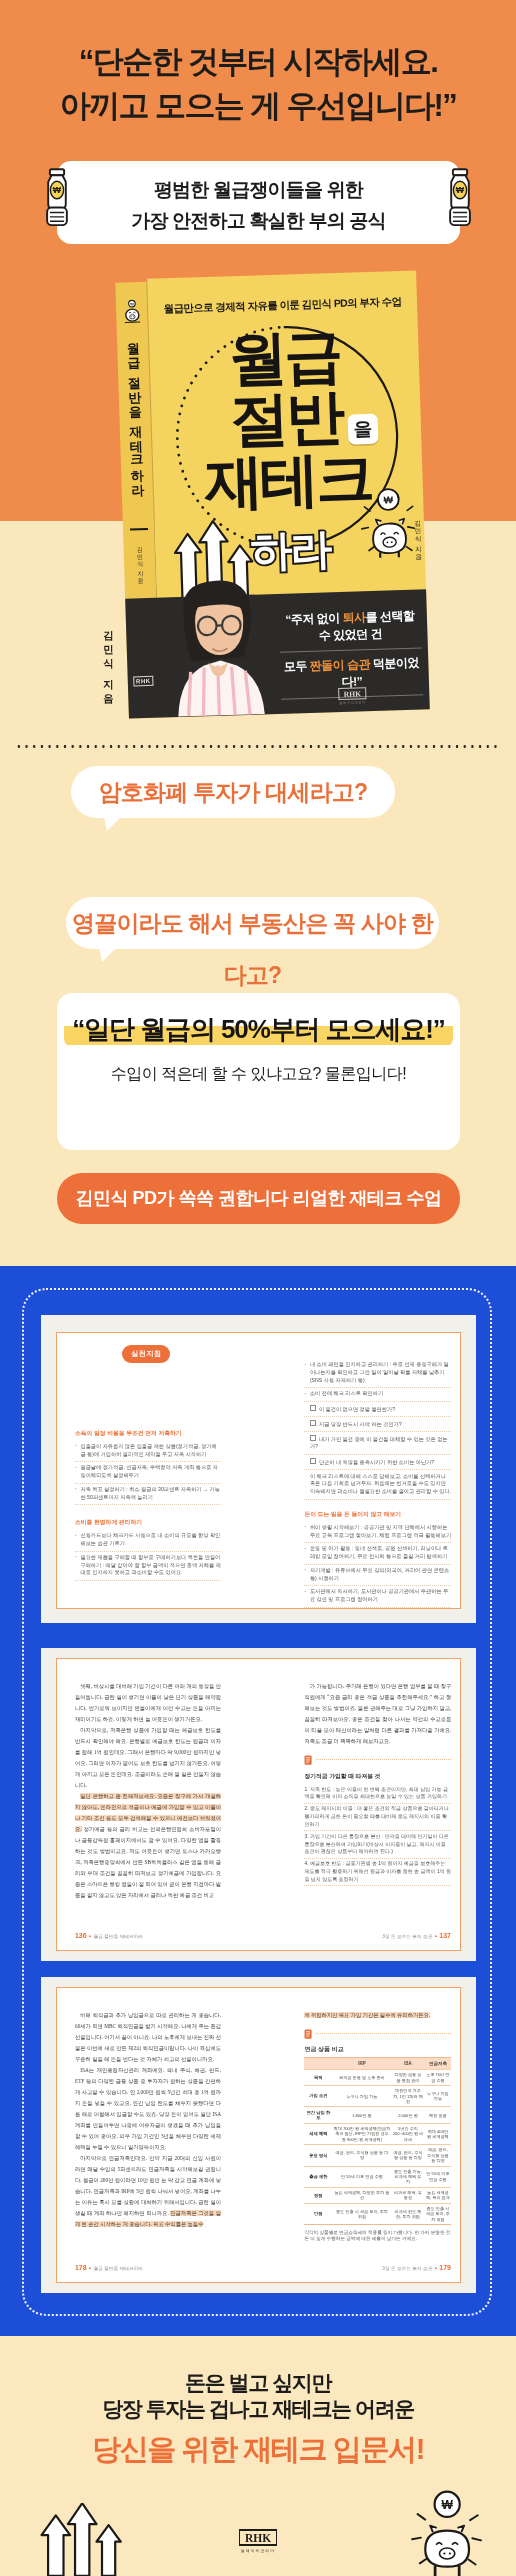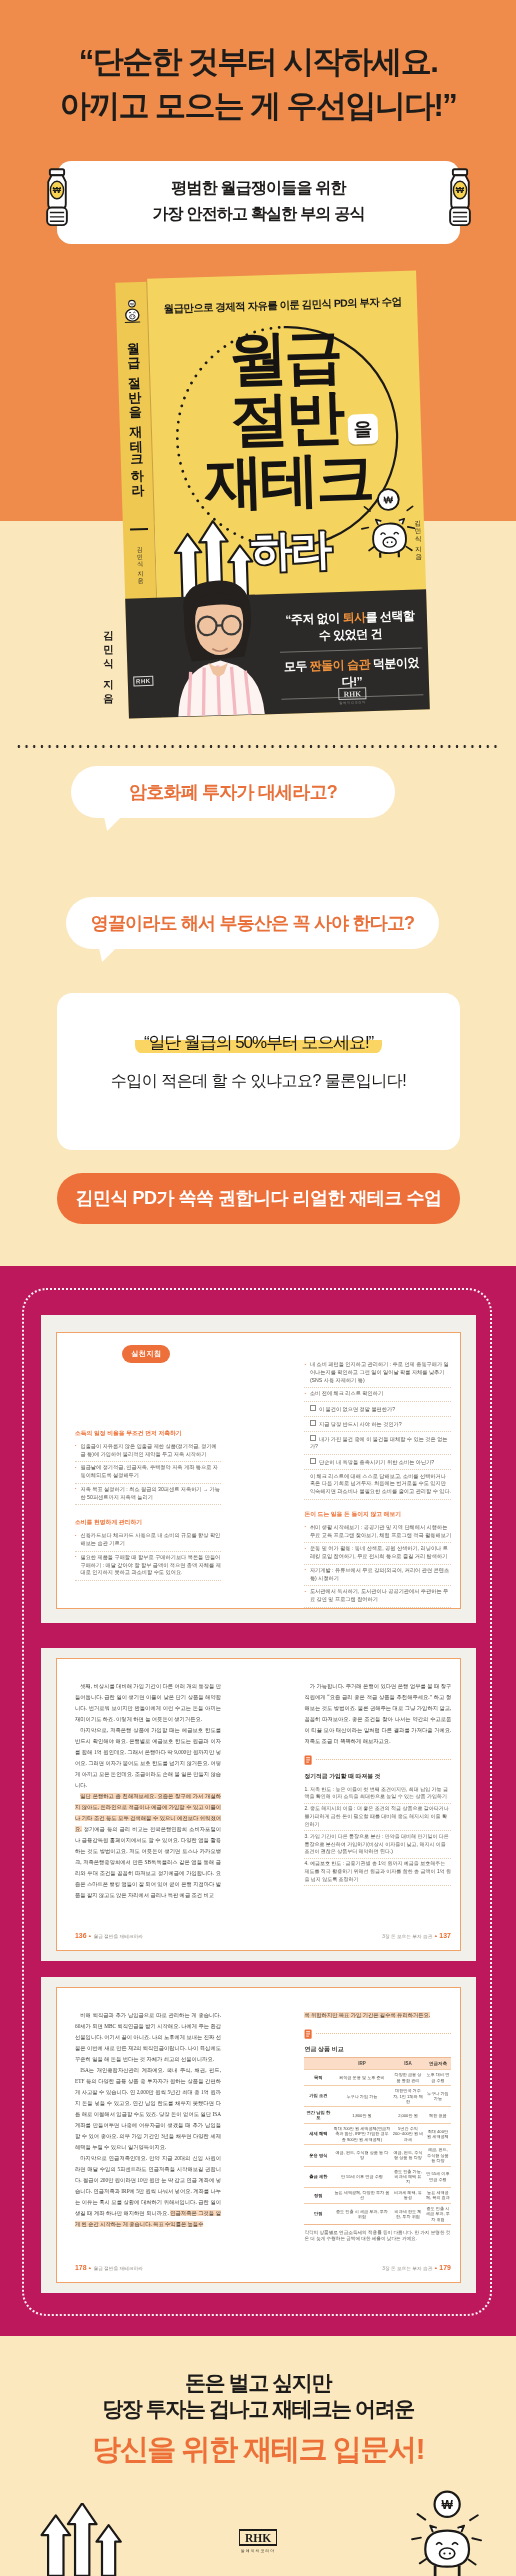--- a/index.html
+++ b/index.html
@@ -4,21 +4,21 @@
 <style>
   html,body{margin:0;padding:0;background:#ffffff;}
   .canvas{position:relative;width:516px;height:2576px;overflow:hidden;background:#FBE7BC;
           font-family:"Liberation Sans",sans-serif;color:#1D1C1A;}
   
   .hero{position:absolute;top:0;left:0;width:516px;height:521px;background:#EF8C4B;}
   .hero-quote{position:absolute;top:40px;left:0;width:516px;text-align:center;
               font-size:31px;font-weight:900;line-height:1.42;letter-spacing:-1.6px;color:#1D1C1A;}
   .info-box{position:absolute;top:161px;left:57px;width:403px;height:83px;background:#fff;
             border-radius:14.3px;text-align:center;box-sizing:border-box;padding-top:14.3px;
-            font-size:16px;font-weight:800;line-height:1.6;letter-spacing:-0.8px;}
+            font-size:19px;font-weight:800;line-height:1.6;letter-spacing:-0.8px;}
   .bottle{position:absolute;width:34px;height:66px;}
   .bottle.left{left:40px;top:168px;}
   .bottle.right{left:443px;top:168px;}
   
   .book{position:absolute;left:122px;top:275px;width:301px;height:439px;transform:rotate(-1.8deg);}
   .spine{position:absolute;left:0;top:3.3px;width:32px;height:436px;background:#EFC851;
          border-right:1.6px solid rgba(0,0,0,.18);box-sizing:border-box;}
   .front{position:absolute;left:32px;top:0;width:269px;height:439px;background:#F5D35F;}
   .spine-pig{position:absolute;top:16.5px;left:50%;transform:translateX(-50%);}
   .spine-title{position:absolute;top:51px;left:50%;transform:translateX(-50%);
@@ -55,40 +55,40 @@
                  font-family:"Liberation Serif",serif;font-weight:bold;font-size:7.7px;}
   .band-logo .sub{display:block;font-size:3.3px;letter-spacing:0.5px;color:#8f8d89;margin-top:1.1px;}
   .author-vert{position:absolute;left:101px;top:623px;writing-mode:vertical-rl;
                font-size:10.4px;font-weight:800;letter-spacing:3.8px;color:#1D1C1A;}
   
   .dots-sep{position:absolute;top:745px;left:15.4px;width:486px;height:3.3px;
             background-image:radial-gradient(circle,#2e2c29 1.2px,transparent 1.5px);
             background-size:7.7px 3.3px;}
   
   .bubble{position:absolute;background:#fff;border-radius:27.5px;text-align:center;
-          font-size:18px;font-weight:900;color:#E97139;letter-spacing:-0.8px;}
+          font-size:23px;font-weight:900;color:#E97139;letter-spacing:-0.8px;}
   .bubble::after{content:"";position:absolute;bottom:-13px;width:23px;height:18.7px;background:#fff;}
   .bubble.t-left::after{left:32px;clip-path:polygon(0 0,100% 0,18% 100%);}
   .bubble.t-right::after{right:32px;clip-path:polygon(0 0,100% 0,82% 100%);}
   .b1{left:71px;top:766px;width:324px;height:52px;line-height:52px;}
   .b2{left:124px;top:832px;width:321px;height:52px;line-height:52px;}
   .b3{left:66px;top:897px;width:373px;height:52px;line-height:52px;}
   
   .promise{position:absolute;left:57px;top:993px;width:403px;height:157px;background:#fff;
            border-radius:15.4px;text-align:center;}
-  .promise-title{display:inline-block;margin-top:38px;font-size:17px;font-weight:400;
+  .promise-title{display:inline-block;margin-top:19px;font-size:26px;font-weight:700;
                  letter-spacing:-1.1px;color:#171614;padding:0 8.8px;border-radius:8.8px;
                  background:linear-gradient(transparent 40%,#FAD564 40%,#FAD564 94%,transparent 94%);}
   .promise-body{margin-top:13px;font-size:16px;line-height:1.75;letter-spacing:-0.5px;color:#1D1C1A;}
   
   .lesson-pill{position:absolute;left:57px;top:1173px;width:403px;height:51px;background:#ED703A;
                border-radius:25px;color:#fff;font-size:18px;font-weight:800;text-align:center;
                line-height:51px;letter-spacing:-0.5px;}
   
-  .lower{position:absolute;top:1266px;left:0;width:516px;height:1070px;background:#be185d;}
+  .lower{position:absolute;top:1266px;left:0;width:516px;height:1070px;background:#1d4ed8;}
   .dotted-frame{position:absolute;top:22px;left:22px;width:470px;height:1028px;
                 border:2.2px dotted rgba(255,255,255,.95);border-radius:24px;box-sizing:border-box;}
   .spread{position:absolute;left:41px;width:435px;background:#F2F0EB;}
   .sheet{position:absolute;left:15.4px;right:15.4px;background:#fff;border:0.5px solid #F0A268;}
   .s1{top:49px;height:308px;}   .s1 .sheet{top:17px;bottom:13.7px;}
   .s2{top:382px;height:313px;}  .s2 .sheet{top:10px;bottom:10px;}
   .s3{top:711px;height:316px;} .s3 .sheet{top:10px;bottom:10px;}
   .col-l{position:absolute;left:17.6px;width:146px;}
   .col-r{position:absolute;left:247px;width:147px;}
   .s1-badge{position:absolute;left:65px;top:12px;background:#ED703A;color:#fff;border-radius:10px;

